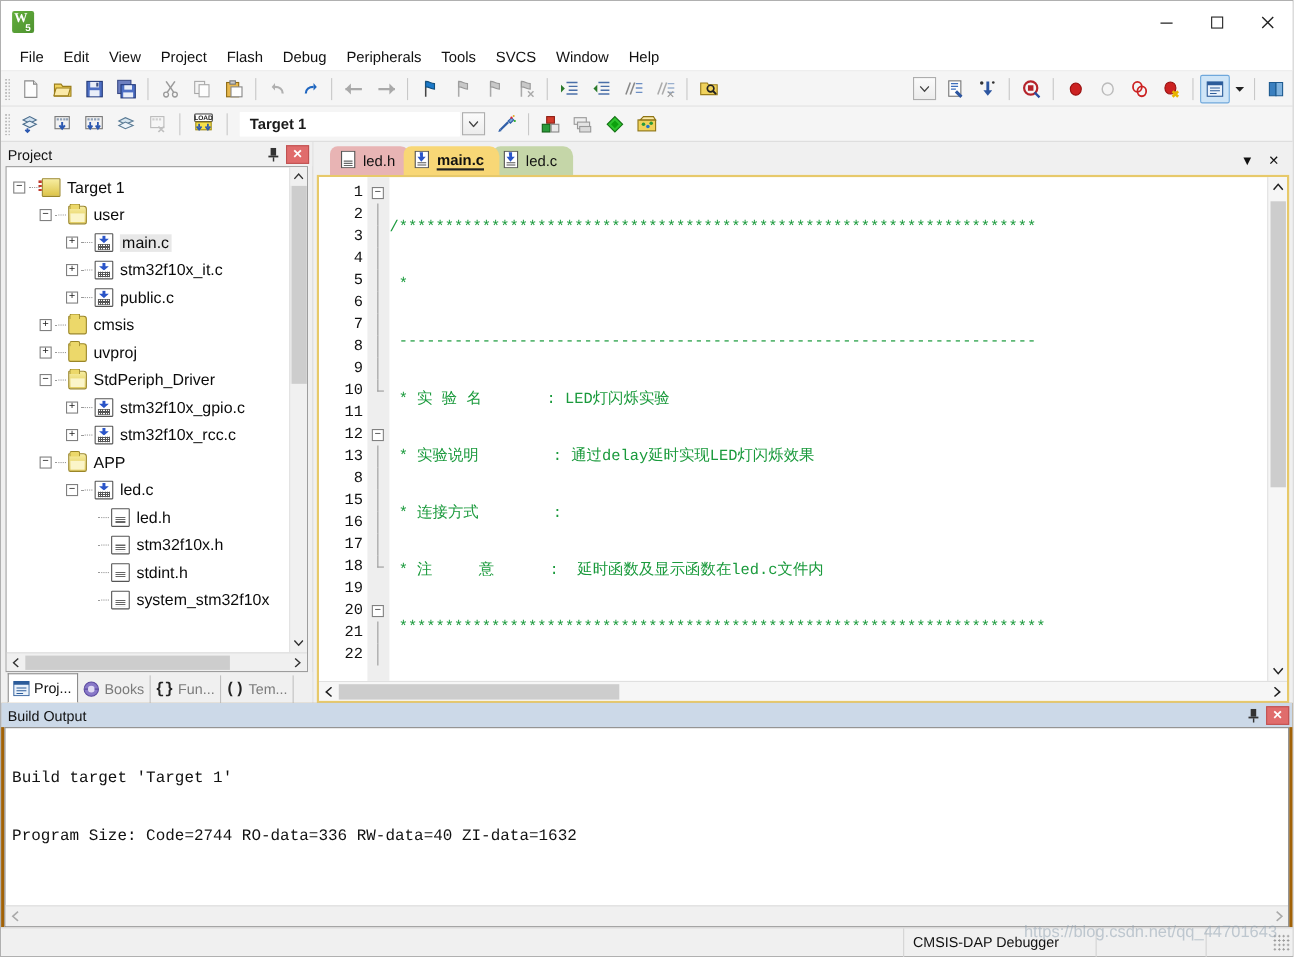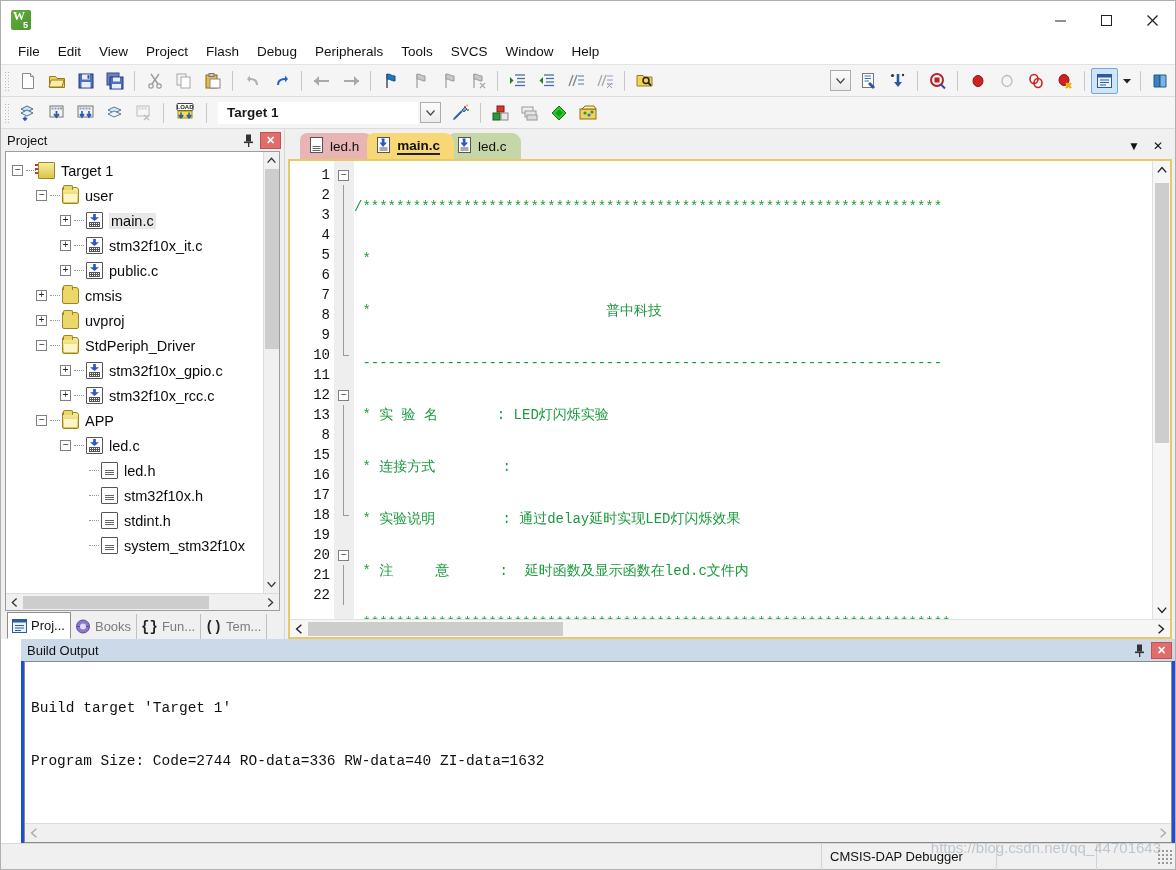--- a/index.html
+++ b/index.html
@@ -431,23 +431,22 @@
     background: #f6f6f6;
     border-top: 1px solid #e0e0e0;
     display: flex; align-items: center;
   }
   .ed-hs-arrow { width:18px; height:18px; display:flex; align-items:center; justify-content:center; font-size:10px; color:#333;}
 
   
   .build-panel {
     flex: 1 1 auto;
     display: flex; flex-direction: column;
-    background: #1d4ed8;
+    background: #a16207;
     min-height: 0;
-    margin-left: 20px;
   }
   .build-head {
     height: 22px; flex: 0 0 22px;
     display: flex; align-items: center;
     font-size: 13px; color: #111;
     padding-left: 6px;
     background: #ccd9e8;
   }
   .build-body-wrap {
     flex: 1 1 auto;
@@ -1270,25 +1269,24 @@
                   <div class="fold-line"></div>
                 </div>
               <div class="fcell">
                   <div class="fold-line"></div>
                 </div>
             </div>
 
             <div class="code-text">
               <div class="ln cmt">/*********************************************************************</div>
               <div class="ln cmt"> *</div>
-              <div class="ln cmt"> *                            普中科技</div>
               <div class="ln cmt"> ---------------------------------------------------------------------</div>
               <div class="ln cmt"> * 实 验 名       : LED灯闪烁实验</div>
+              <div class="ln cmt"> * 实验说明        : 通过delay延时实现LED灯闪烁效果</div>
               <div class="ln cmt"> * 连接方式        :</div>
-              <div class="ln cmt"> * 实验说明        : 通过delay延时实现LED灯闪烁效果</div>
               <div class="ln cmt"> * 注     意      :  延时函数及显示函数在led.c文件内</div>
               <div class="ln cmt"> **********************************************************************</div>
               
               
               
               
               
               
               
               

